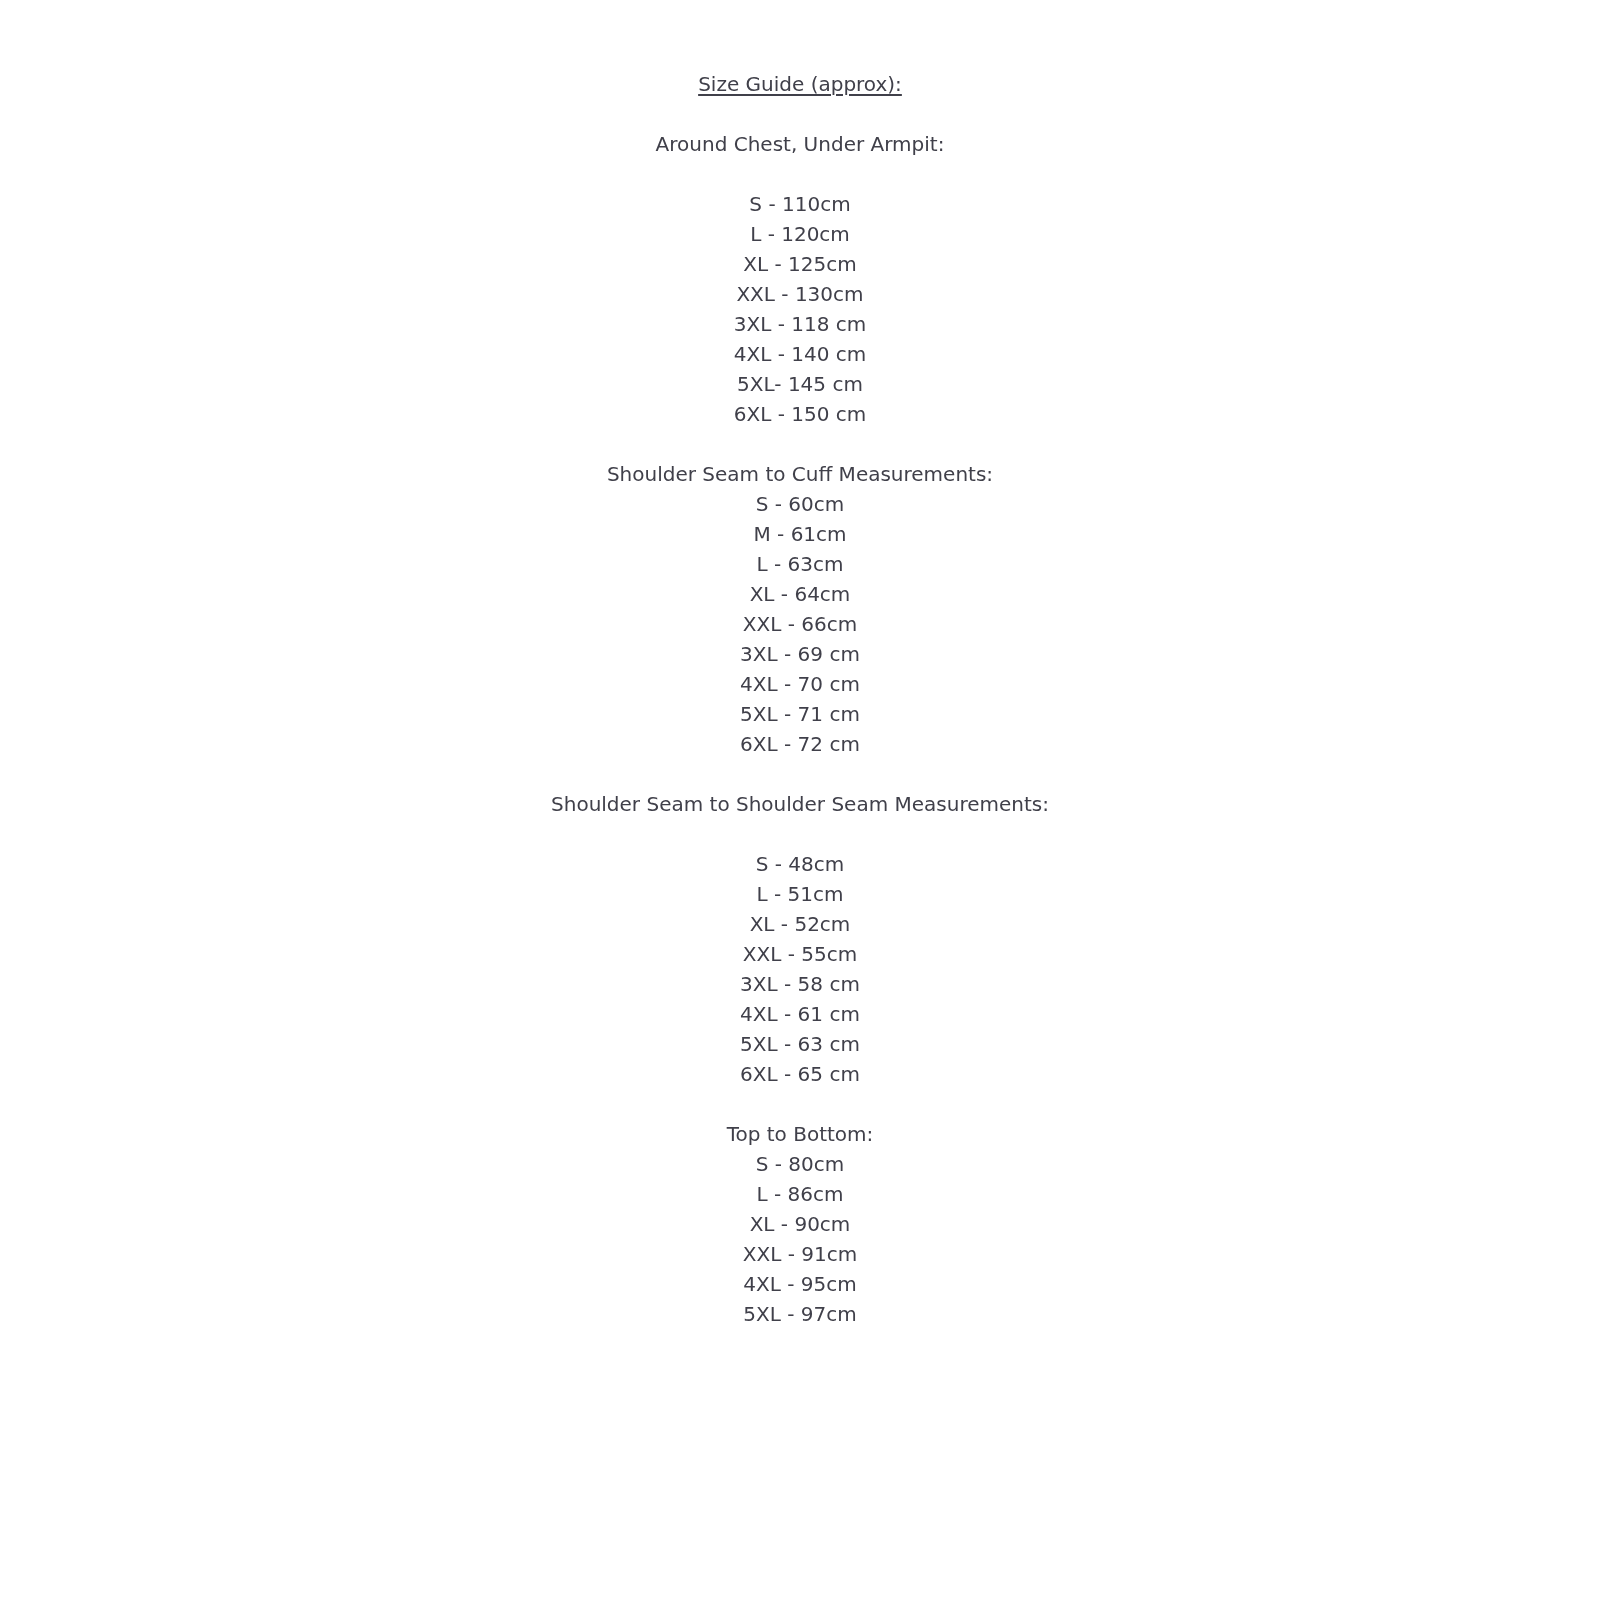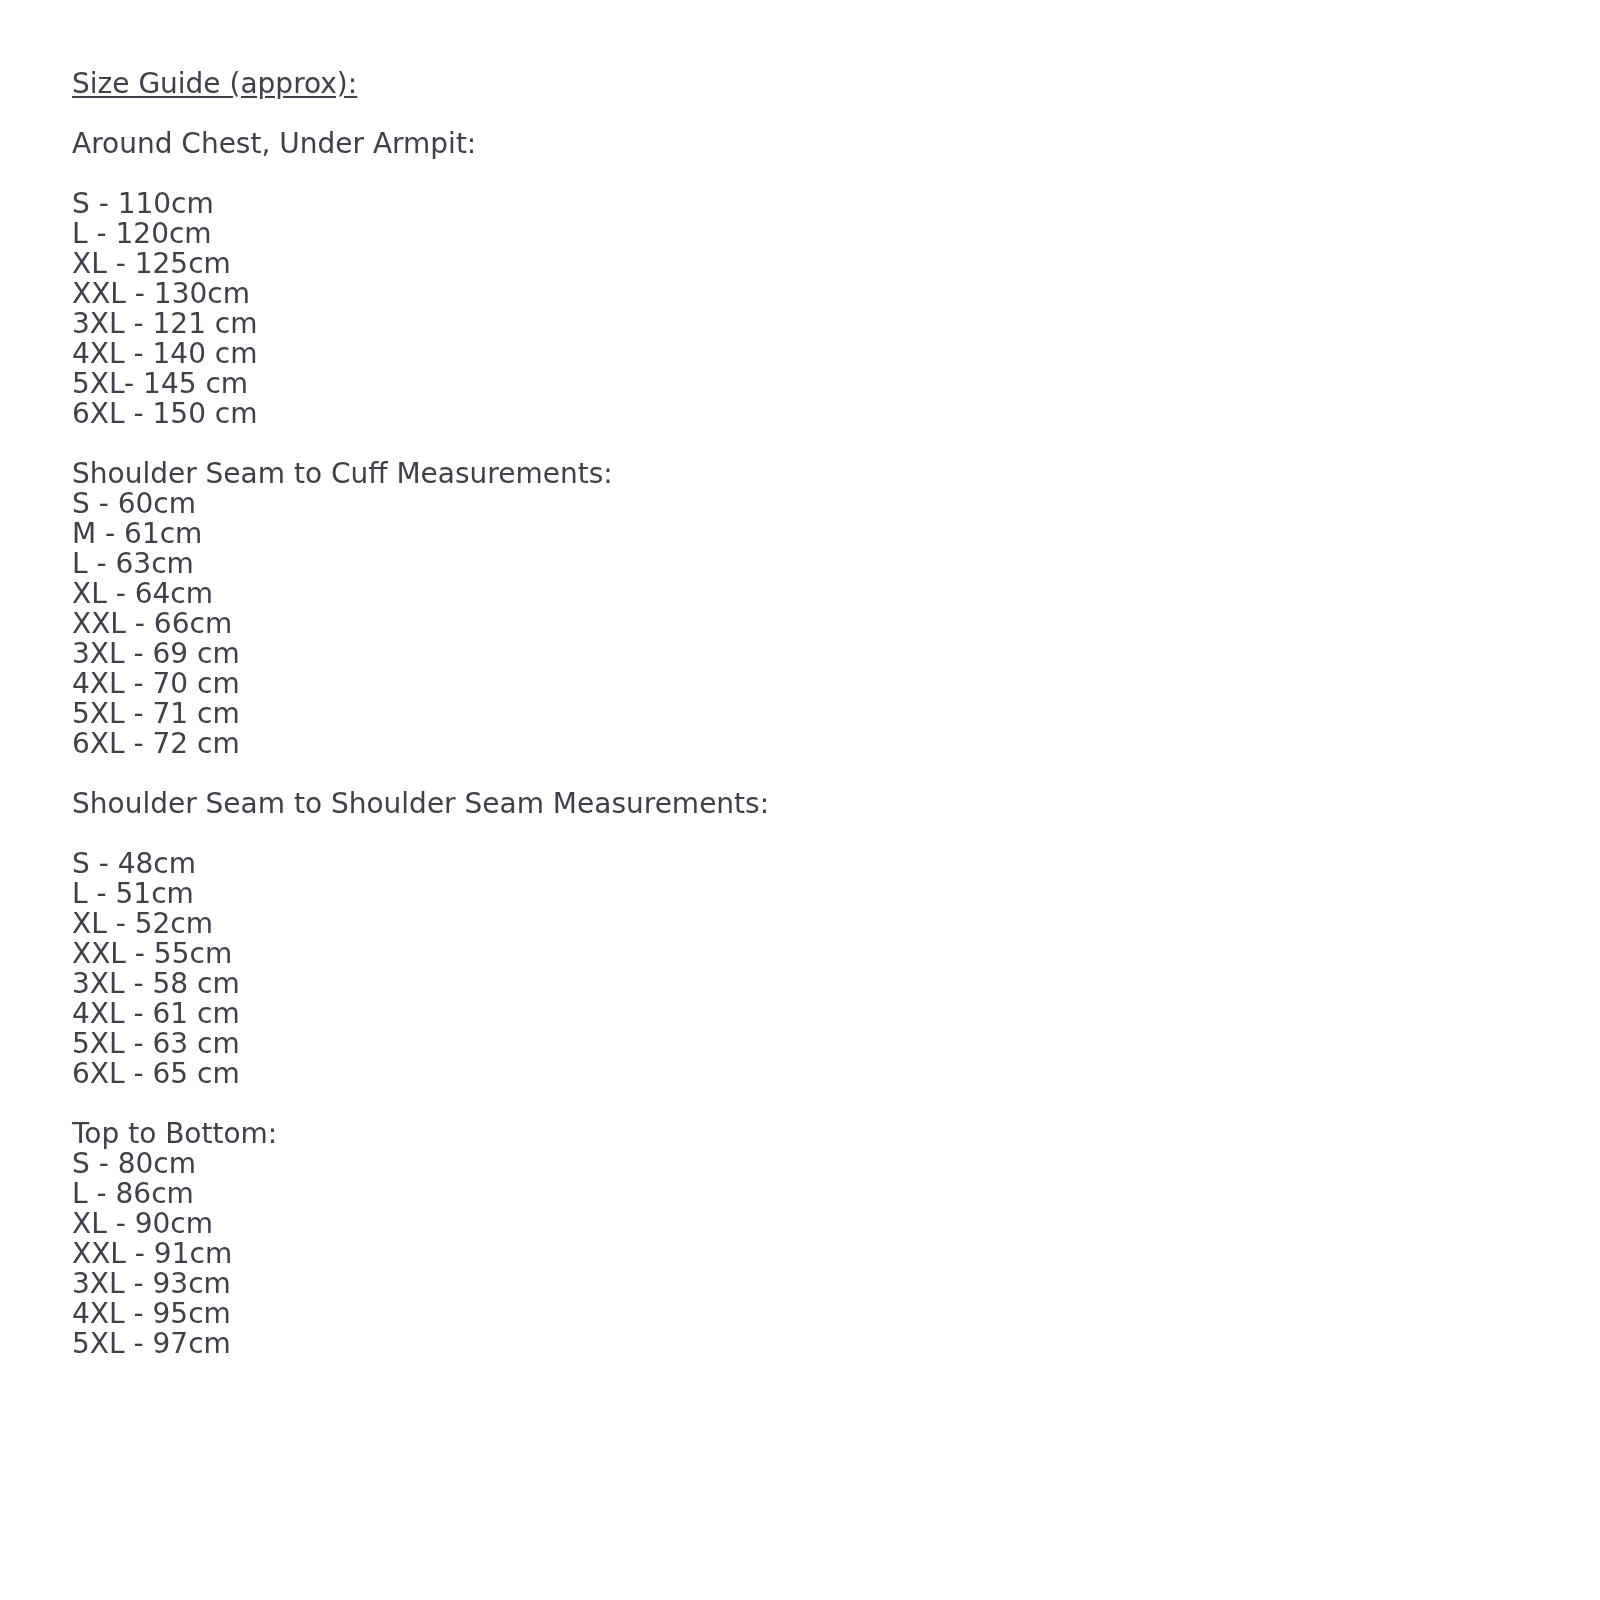--- a/index.html
+++ b/index.html
@@ -11,25 +11,24 @@
     position: relative;
     width: 1600px;
     height: 1600px;
     background: #ffffff;
     overflow: hidden;
   }
   .content {
     box-sizing: border-box;
     width: 100%;
     padding-top: 69px;
-    padding-left: 72px; 
-    text-align: left;
+    text-align: center;
     color: #40404a;
     font-family: "DejaVu Sans", "Liberation Sans", sans-serif;
-    font-size: 28px;
+    font-size: 20px;
     line-height: 30px;
     font-weight: 400;
   }
   .line {
     white-space: pre;
   }
   .blank {
     height: 30px;
   }
   .title-text {
@@ -44,21 +43,21 @@
   <div class="content" style="color: rgb(64, 64, 74);">
     <div class="line title"><span class="title-text">Size Guide (approx):</span></div>
     <div id="sections">
         <div class="blank"></div>
         <div class="line heading">Around Chest, Under Armpit:</div>
         <div class="blank"></div>
         <div class="line row">S - 110cm</div>
         <div class="line row">L - 120cm</div>
         <div class="line row">XL - 125cm</div>
         <div class="line row">XXL - 130cm</div>
-        <div class="line row">3XL - 121 cm</div>
+        <div class="line row">3XL - 118 cm</div>
         <div class="line row">4XL - 140 cm</div>
         <div class="line row">5XL- 145 cm</div>
         <div class="line row">6XL - 150 cm</div>
         <div class="blank"></div>
         <div class="line heading">Shoulder Seam to Cuff Measurements:</div>
         <div class="line row">S - 60cm</div>
         <div class="line row">M - 61cm</div>
         <div class="line row">L - 63cm</div>
         <div class="line row">XL - 64cm</div>
         <div class="line row">XXL - 66cm</div>
@@ -76,18 +75,17 @@
         <div class="line row">3XL - 58 cm</div>
         <div class="line row">4XL - 61 cm</div>
         <div class="line row">5XL - 63 cm</div>
         <div class="line row">6XL - 65 cm</div>
         <div class="blank"></div>
         <div class="line heading">Top to Bottom:</div>
         <div class="line row">S - 80cm</div>
         <div class="line row">L - 86cm</div>
         <div class="line row">XL - 90cm</div>
         <div class="line row">XXL - 91cm</div>
-        <div class="line row">3XL - 93cm</div>
         <div class="line row">4XL - 95cm</div>
         <div class="line row">5XL - 97cm</div>
       </div>
   </div>
 </div>
 
 </body></html>

